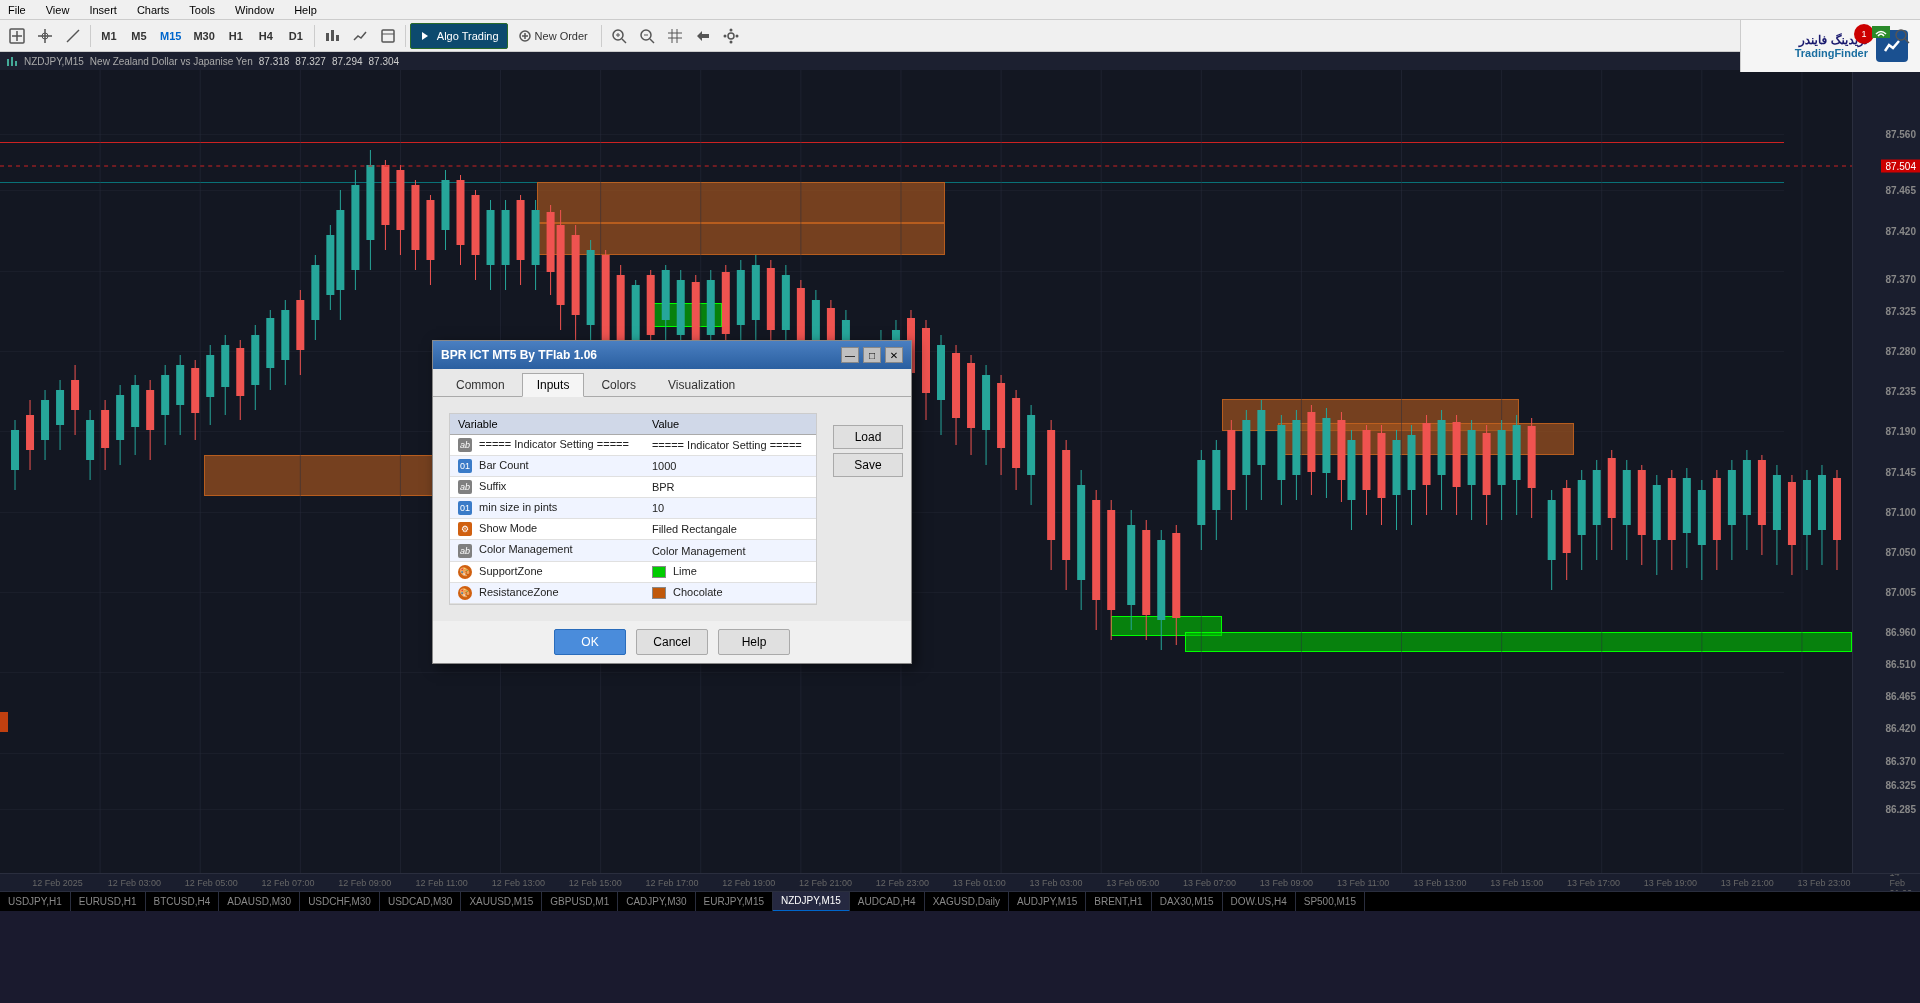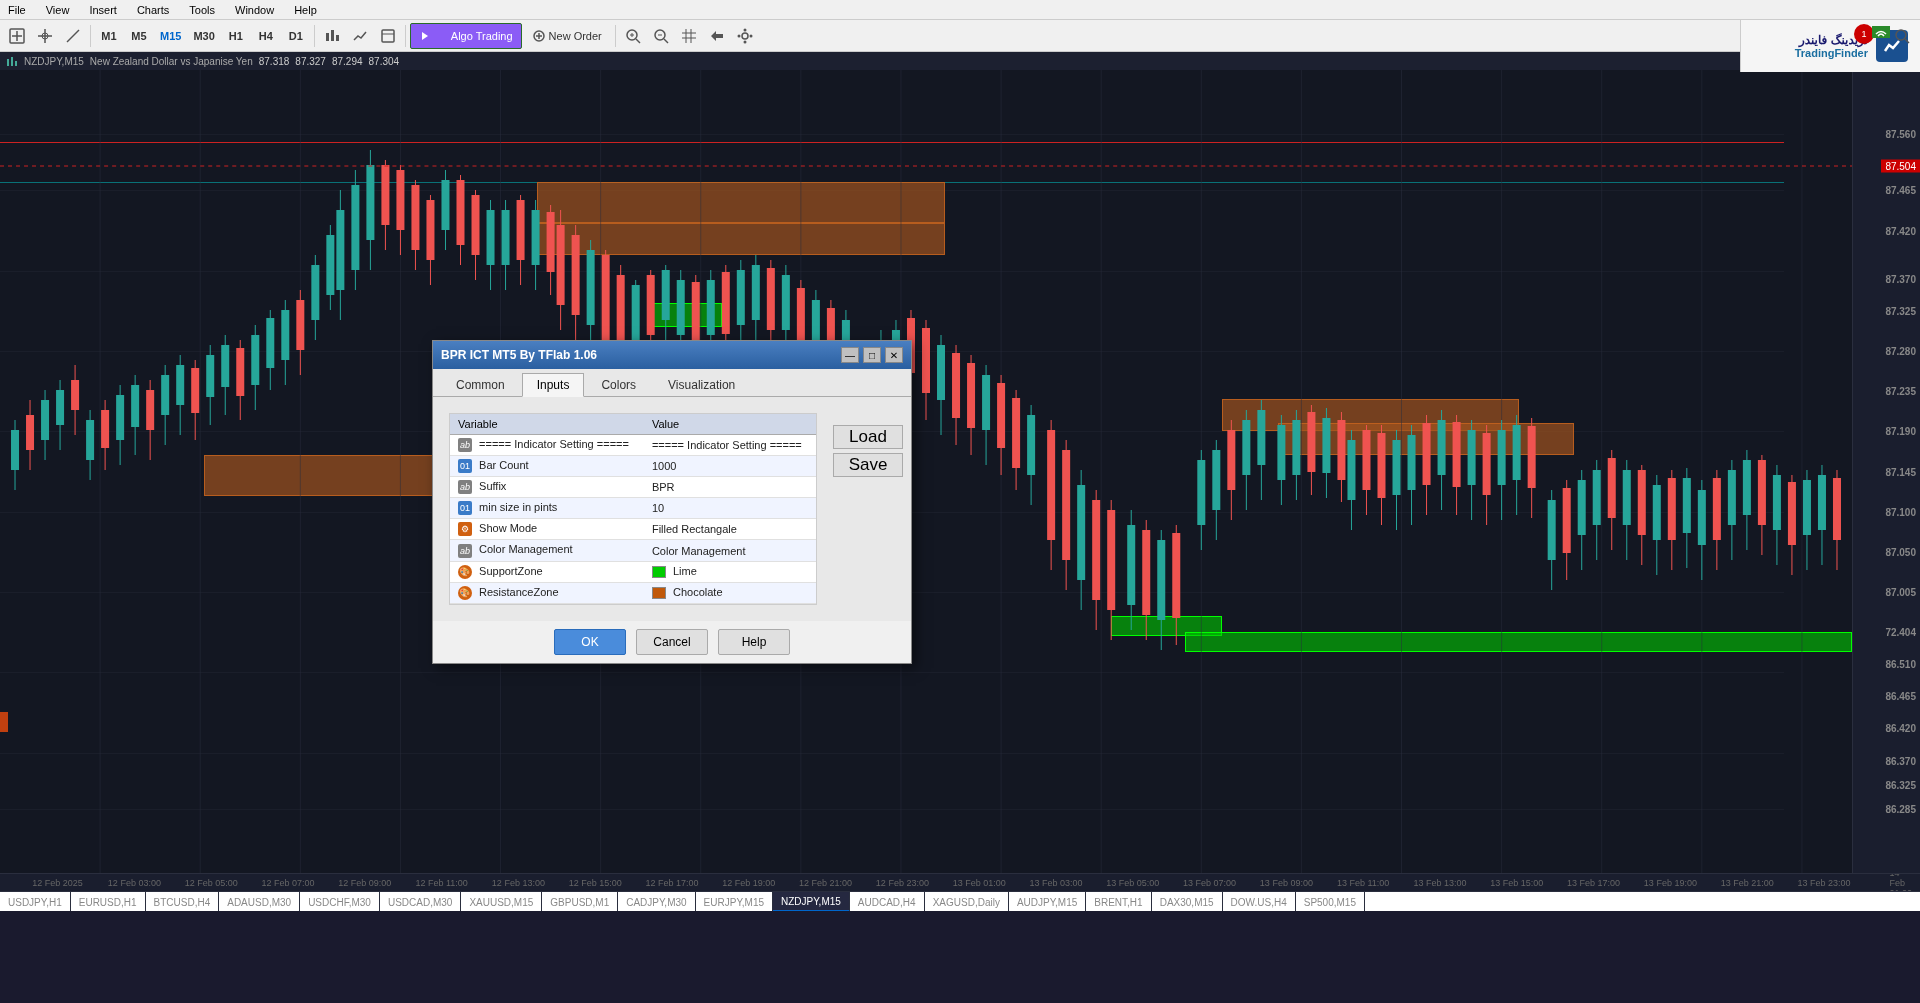--- a/index.html
+++ b/index.html
@@ -153,23 +153,24 @@
       position: absolute;
       left: 0;
       top: 0;
       width: 100%;
       height: 100%;
     }
 
     
     #bottom-tabs {
       height: 20px;
-      background: #ffffff;
+      background: #000000;
       border-top: 1px solid #2a2e3e;
       display: flex;
+      align-items: center;
       overflow-x: auto;
       overflow-y: hidden;
     }
     .chart-tab {
       height: 20px;
       padding: 0 8px;
       font-size: 10px;
       color: #888;
       cursor: pointer;
       white-space: nowrap;
@@ -326,21 +327,21 @@
       height: 12px;
       margin-right: 4px;
       vertical-align: middle;
       border: 1px solid #888;
     }
     .side-btn {
       width: 70px;
       height: 24px;
       background: #e0e0e0;
       border: 1px solid #aaa;
-      font-size: 17px;
+      font-size: 12px;
       cursor: pointer;
       display: flex;
       align-items: center;
       justify-content: center;
     }
 
     
     #modal-footer {
       display: flex;
       justify-content: center;
@@ -444,21 +445,21 @@
         <path d="M2 12 L6 8 L9 10 L14 4" fill="none" stroke="#555" stroke-width="1.5"></path>
       </svg>
   </button>
   <button class="toolbar-btn" title="Templates">
     <svg width="16" height="16" viewBox="0 0 16 16">
         <rect x="2" y="2" width="12" height="12" rx="1" fill="none" stroke="#555" stroke-width="1.5"></rect>
         <line x1="2" y1="6" x2="14" y2="6" stroke="#555" stroke-width="1"></line>
       </svg>
   </button>
   <div class="toolbar-separator"></div>
-  <button class="toolbar-btn" style="background:#8b5cf6; color:#fff; border-color:#2a6c2a; padding:0 8px; gap:20px;">
+  <button class="toolbar-btn" style="background:#0c4a6e; color:#fff; border-color:#2a6c2a; padding:0 8px; gap:6px;">
     <svg width="12" height="12" viewBox="0 0 12 12">
         <polygon points="3,2 9,6 3,10" fill="#fff"></polygon>
       </svg>
     <span>Algo Trading</span>
   </button>
   <button class="toolbar-btn" style="padding:0 8px; gap:4px;">
     <svg width="12" height="12" viewBox="0 0 12 12">
         <circle cx="6" cy="6" r="5" fill="none" stroke="#555" stroke-width="1.5"></circle>
         <line x1="6" y1="3" x2="6" y2="9" stroke="#555" stroke-width="1.5"></line>
         <line x1="3" y1="6" x2="9" y2="6" stroke="#555" stroke-width="1.5"></line>
@@ -878,21 +879,21 @@
     <div class="price-label" style="top:20%;">87.420</div>
     <div class="price-label" style="top:26%;">87.370</div>
     <div class="price-label" style="top:30%;">87.325</div>
     <div class="price-label" style="top:35%;">87.280</div>
     <div class="price-label" style="top:40%;">87.235</div>
     <div class="price-label" style="top:45%;">87.190</div>
     <div class="price-label" style="top:50%;">87.145</div>
     <div class="price-label" style="top:55%;">87.100</div>
     <div class="price-label" style="top:60%;">87.050</div>
     <div class="price-label" style="top:65%;">87.005</div>
-    <div class="price-label" style="top:70%;">72.404</div>
+    <div class="price-label" style="top:70%;">86.960</div>
     <div class="price-label" style="top:74%;">86.510</div>
     <div class="price-label" style="top:78%;">86.465</div>
     <div class="price-label" style="top:82%;">86.420</div>
     <div class="price-label" style="top:86%;">86.370</div>
     <div class="price-label" style="top:89%;">86.325</div>
     <div class="price-label" style="top:92%;">86.285</div>
   </div>
 
 </div>
 

